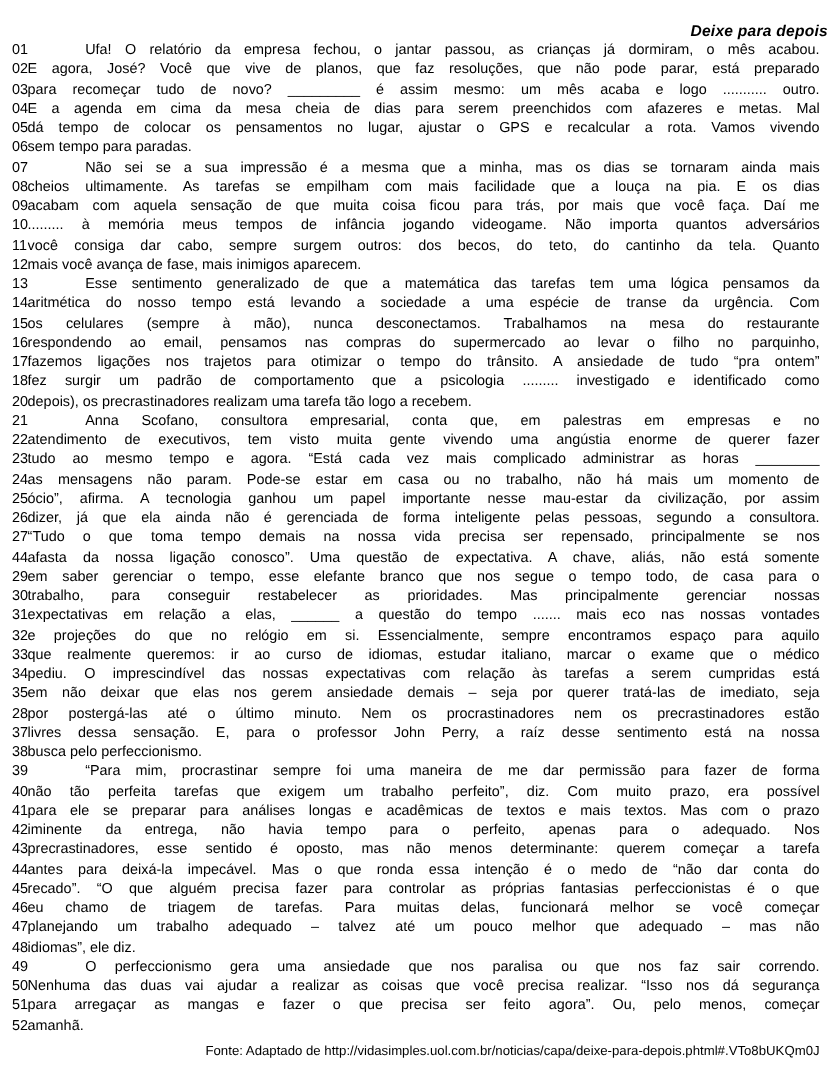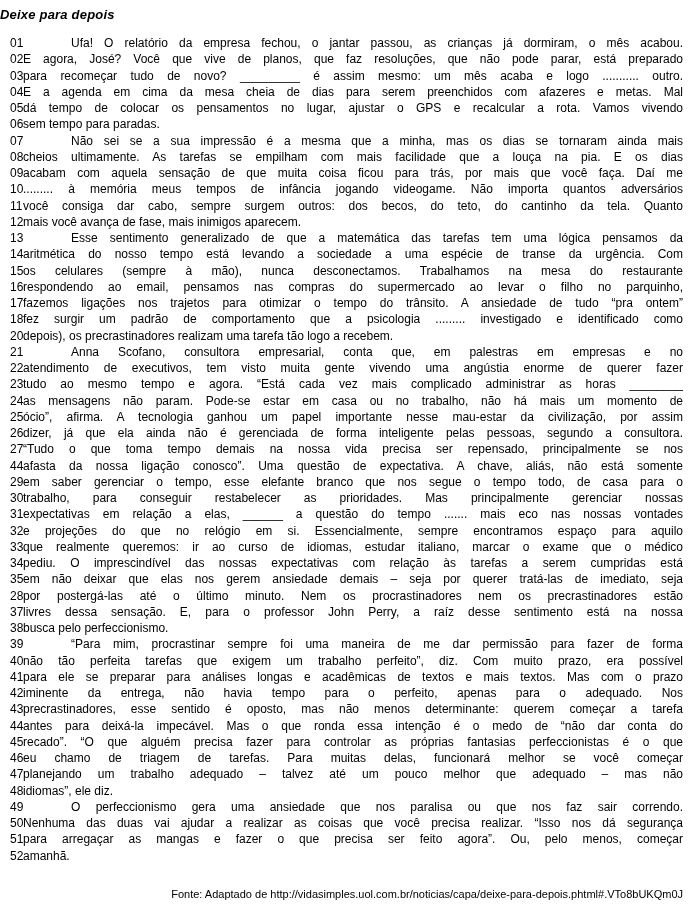--- a/index.html
+++ b/index.html
@@ -16,29 +16,28 @@
     color: #000000;
     position: relative;
   }
   .page {
     position: relative;
     width: 690px;
     height: 905px;
     background: #ffffff;
   }
   .doc-title {
-    padding-top: 7px;
-    text-align: left;
+    padding-top: 18px;
+    text-align: right;
     font-size: 13px;
     font-weight: bold;
     font-style: italic;
     letter-spacing: 0.2px;
   }
   .lines {
-    margin-top: 13px;
   }
   .line {
     display: flex;
     line-height: 16.25px;
     font-size: 12px;
   }
   .line-num {
     flex: none;
     width: 23px;
     padding-left: 10px;
@@ -58,21 +57,21 @@
   .line.para-start .line-text {
     text-indent: 48px;
   }
   .line.para-end .line-text {
     text-align-last: left;
     -moz-text-align-last: left;
   }
   .doc-footer {
     position: absolute;
     right: 7px;
-    bottom: 5px;
+    bottom: 23px;
     font-size: 11px;
   }
 </style>
 </head>
 <body>
 
 <div class="page">
   <div class="doc-title">Deixe para depois</div>
   <div class="lines">
       <div class="line para-start">

